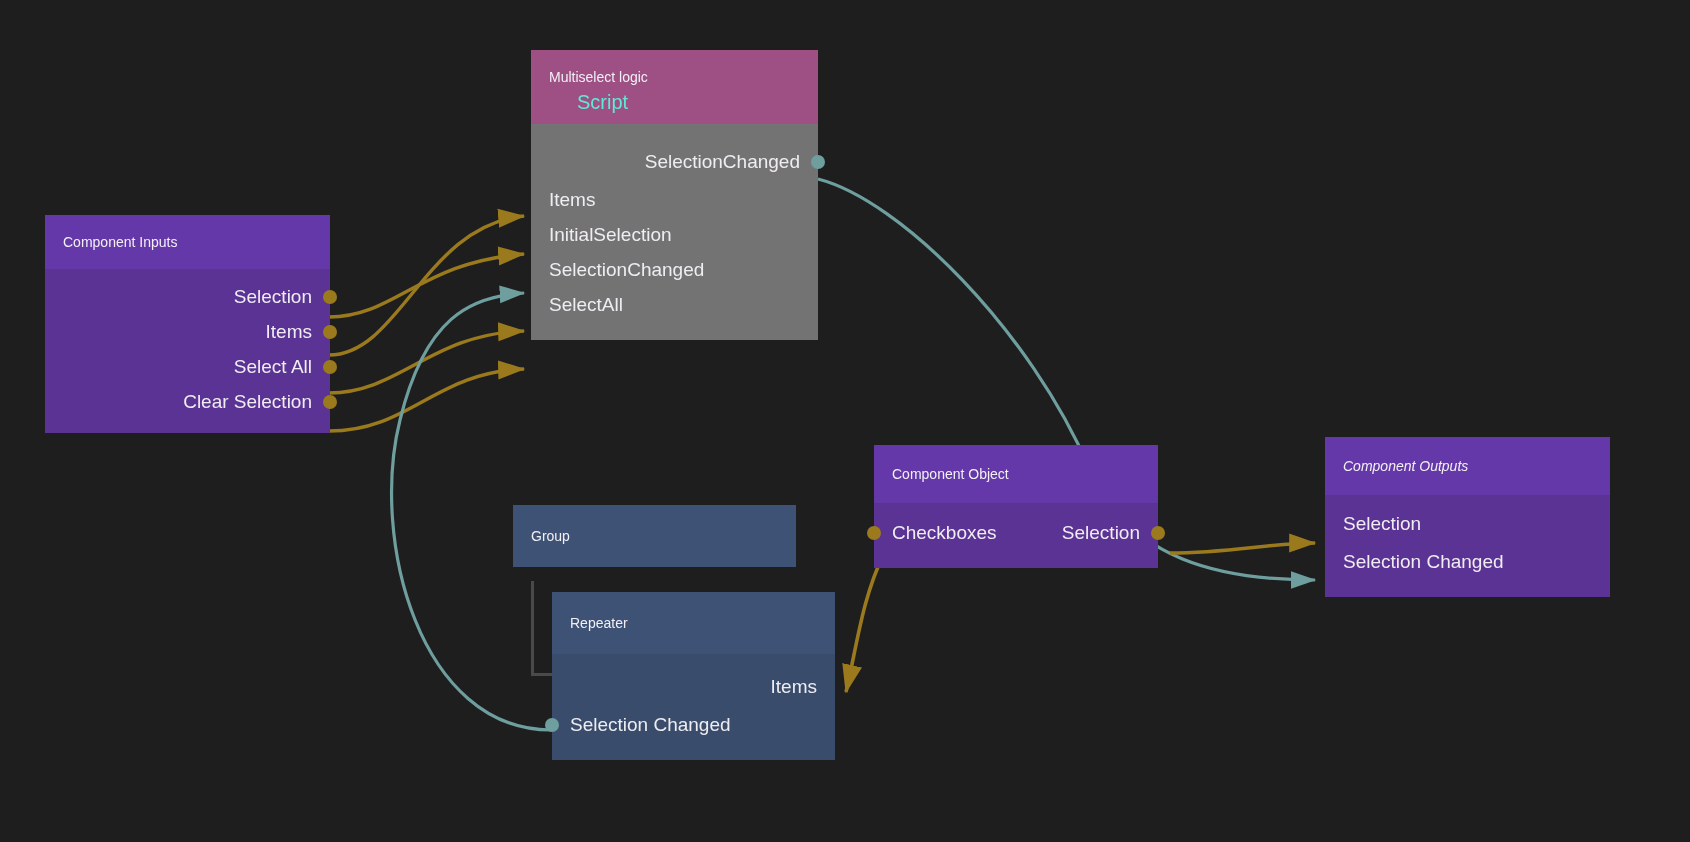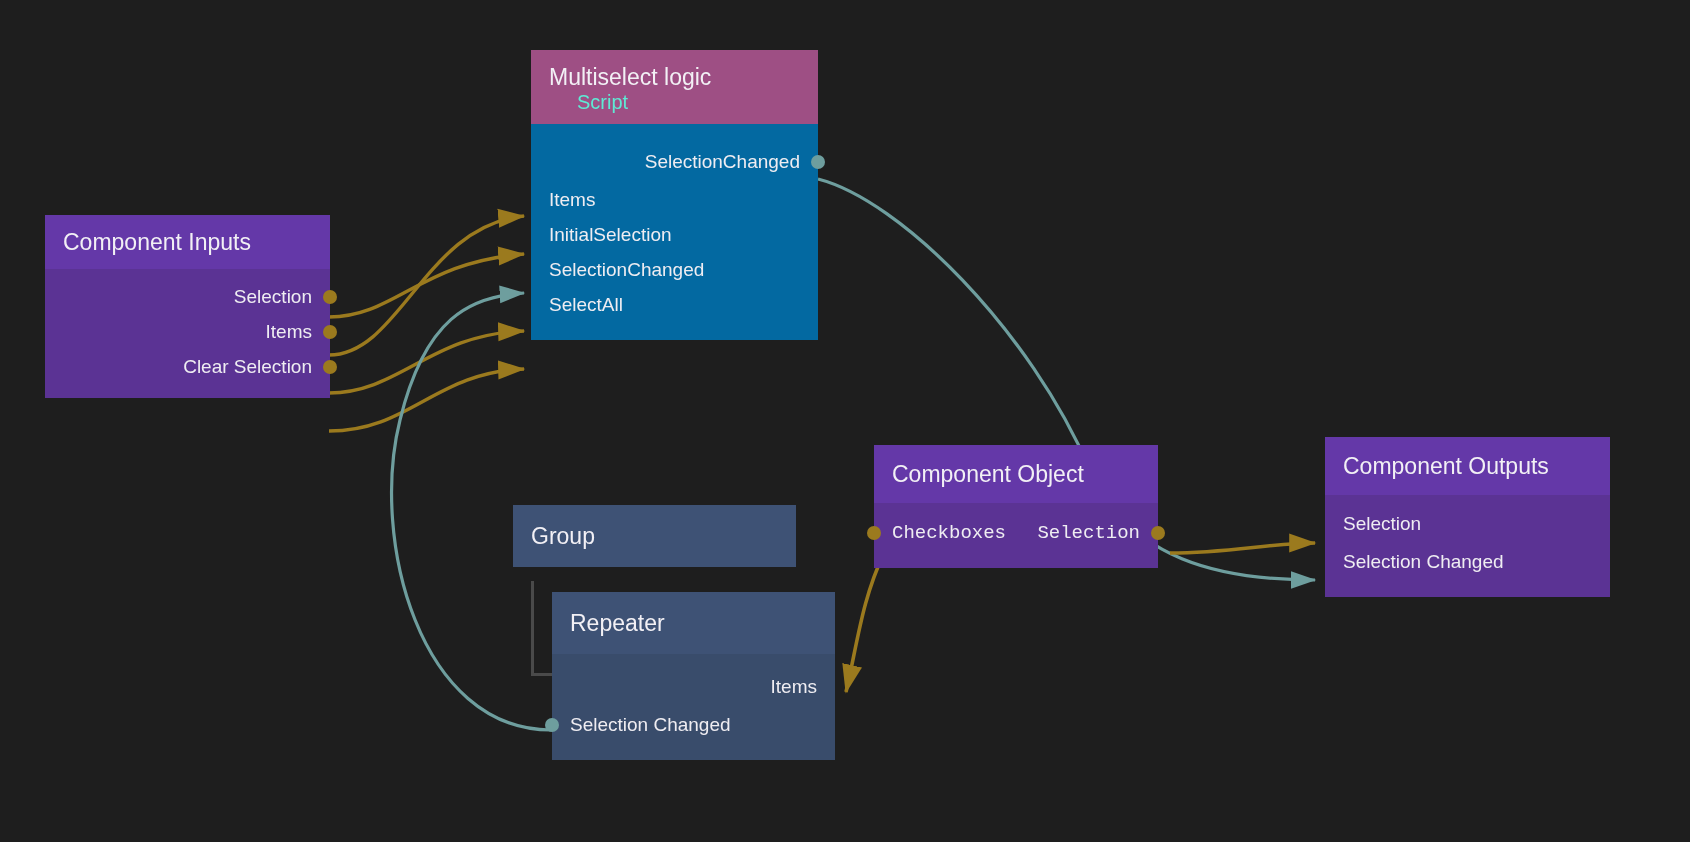--- a/index.html
+++ b/index.html
@@ -30,21 +30,21 @@
   .node {
     position: absolute;
     box-sizing: border-box;
   }
   .node-header {
     box-sizing: border-box;
     padding: 14px 18px 14px 18px;
   }
   .node-title {
     color: #f2f0f5;
-    font-size: 23px;
+    font-size: 14px;
     line-height: 26px;
     white-space: nowrap;
   }
   .node-subtitle {
     color: #5eead4;
     font-size: 20px;
     line-height: 24px;
     white-space: nowrap;
     margin-left: 28px;
   }
@@ -83,21 +83,21 @@
     margin-top: -7px;
   }
   .dot-left  { left: -7px; }
   .dot-right { right: -7px; }
 
   
   .n-purple .node-header { background: #6438a8; }
   .n-purple .node-body   { background: #5b3394; }
   
   .n-magenta .node-header { background: #9e4f84; }
-  .n-magenta .node-body   { background: #0369a1; }
+  .n-magenta .node-body   { background: #737373; }
   
   .n-slate .node-header { background: #3e5275; }
   .n-slate .node-body   { background: #394c6b; }
 
   .group-bracket {
     position: absolute;
     border-left: 3px solid #4a4a4a;
     border-bottom: 3px solid #4a4a4a;
   }
 </style>
@@ -140,20 +140,24 @@
     <div class="node-body">
       <div class="port-row port-out">
         <span class="port-label">Selection</span>
         <span class="dot dot-right" style="background:#9b7a1e;"></span>
       </div>
       <div class="port-row port-out">
         <span class="port-label">Items</span>
         <span class="dot dot-right" style="background:#9b7a1e;"></span>
       </div>
       <div class="port-row port-out">
+        <span class="port-label">Select All</span>
+        <span class="dot dot-right" style="background:#9b7a1e;"></span>
+      </div>
+      <div class="port-row port-out">
         <span class="port-label">Clear Selection</span>
         <span class="dot dot-right" style="background:#9b7a1e;"></span>
       </div>
     </div>
   </div>
 
   <div class="node n-magenta" style="left:531px; top:50px; width:287px;">
     <div class="node-header" style="padding-bottom:10px;">
       <div class="node-title">Multiselect logic</div>
       <div class="node-subtitle">Script</div>
@@ -198,34 +202,34 @@
         <span class="dot dot-left" style="background:#6e9e9e;"></span>
         <span class="port-label">Selection Changed</span>
       </div>
     </div>
   </div>
 
   <div class="node n-purple" style="left:874px; top:445px; width:284px;">
     <div class="node-header" style="padding-top:16px; padding-bottom:16px;">
       <div class="node-title">Component Object</div>
     </div>
-    <div class="node-body" style="padding-top:12px; padding-bottom:18px; display:flex; align-items:center; justify-content:space-between;font-family:Liberation Mono, monospace;">
+    <div class="node-body" style="padding-top:12px; padding-bottom:18px; display:flex; align-items:center; justify-content:space-between;">
       <div class="port-row port-in" style="flex:0 0 auto;">
         <span class="dot dot-left" style="background:#9b7a1e;"></span>
         <span class="port-label">Checkboxes</span>
       </div>
       <div class="port-row port-out" style="flex:0 0 auto;">
         <span class="port-label">Selection</span>
         <span class="dot dot-right" style="background:#9b7a1e;"></span>
       </div>
     </div>
   </div>
 
   <div class="node n-purple" style="left:1325px; top:437px; width:285px;">
-    <div class="node-header" style="padding-top:16px; padding-bottom:16px;">
+    <div class="node-header" style="padding-top:16px; padding-bottom:16px;font-style:italic;">
       <div class="node-title">Component Outputs</div>
     </div>
     <div class="node-body" style="padding-top:10px; padding-bottom:16px;">
       <div class="port-row port-in" style="height:38px;">
         <span class="port-label">Selection</span>
       </div>
       <div class="port-row port-in" style="height:38px;">
         <span class="port-label">Selection Changed</span>
       </div>
     </div>

